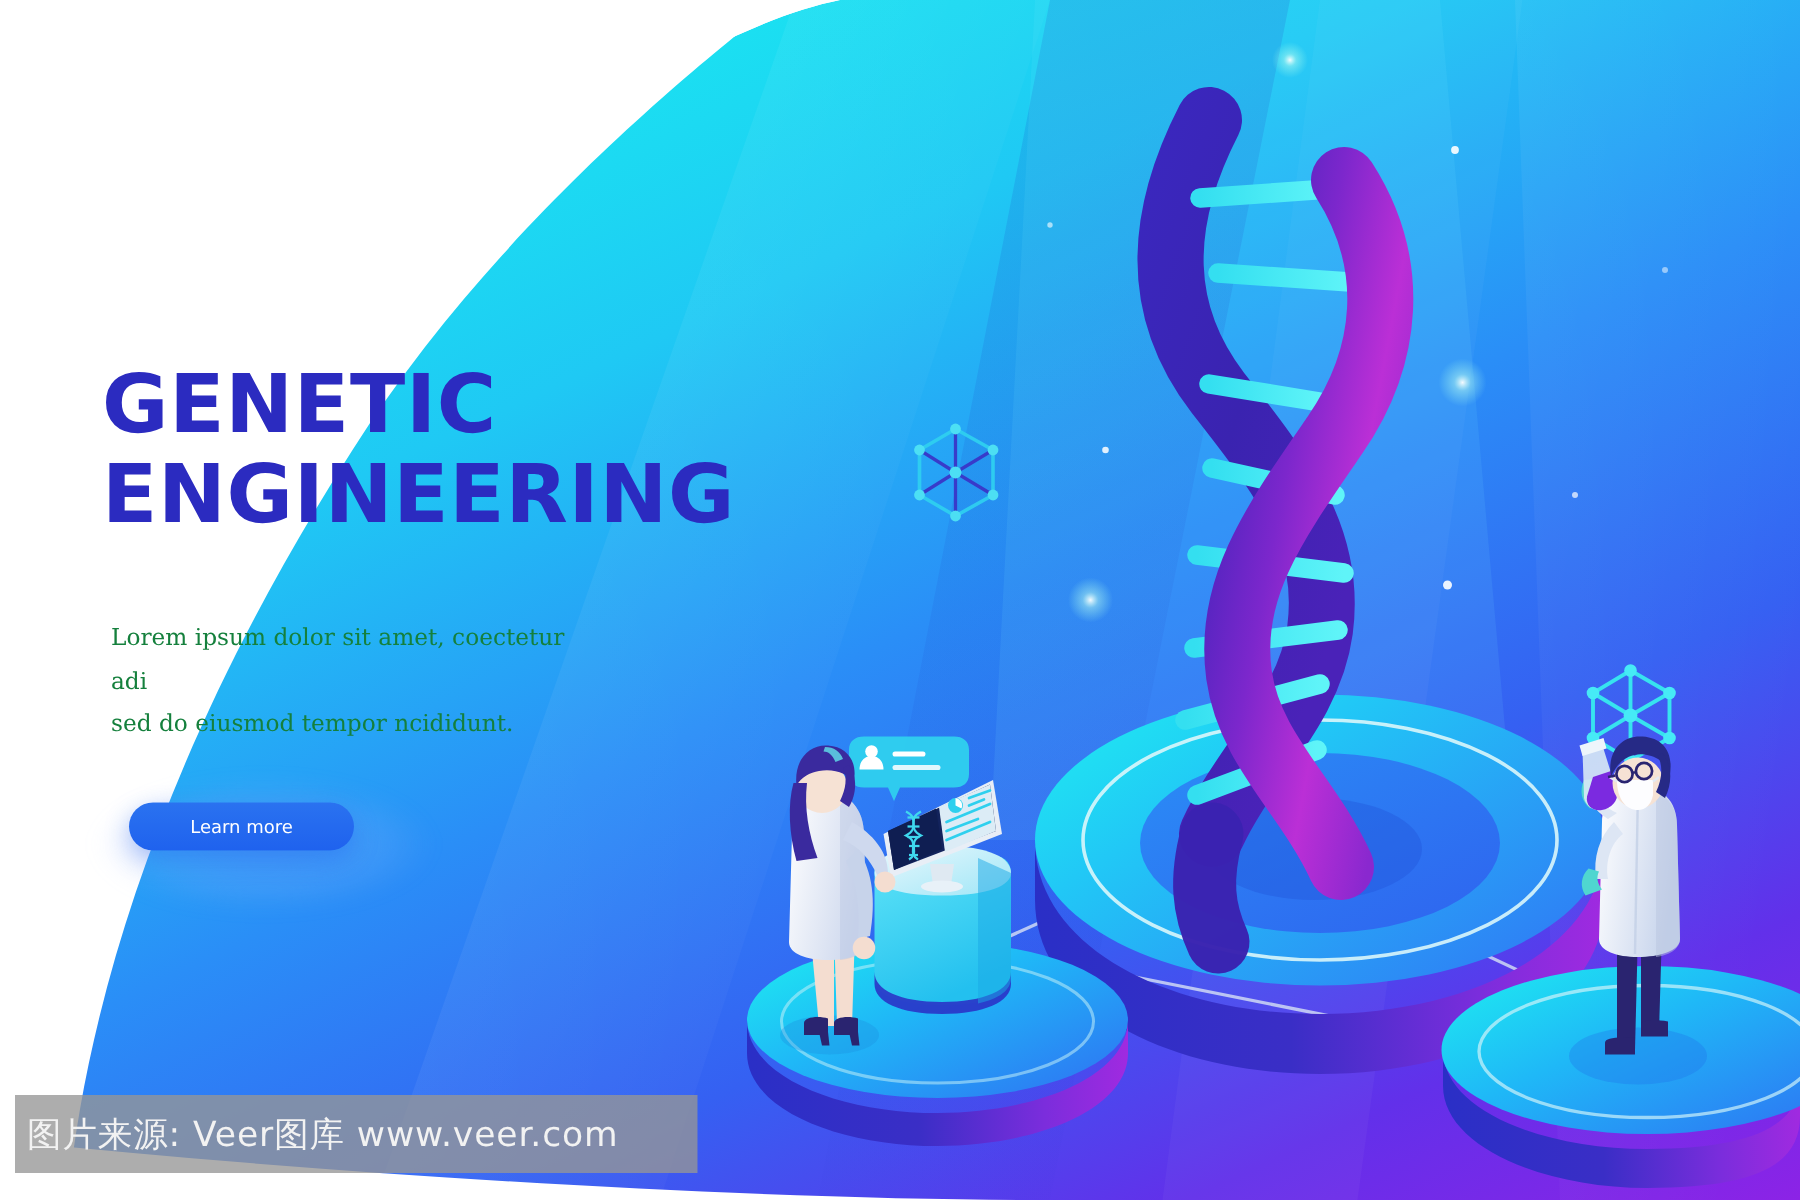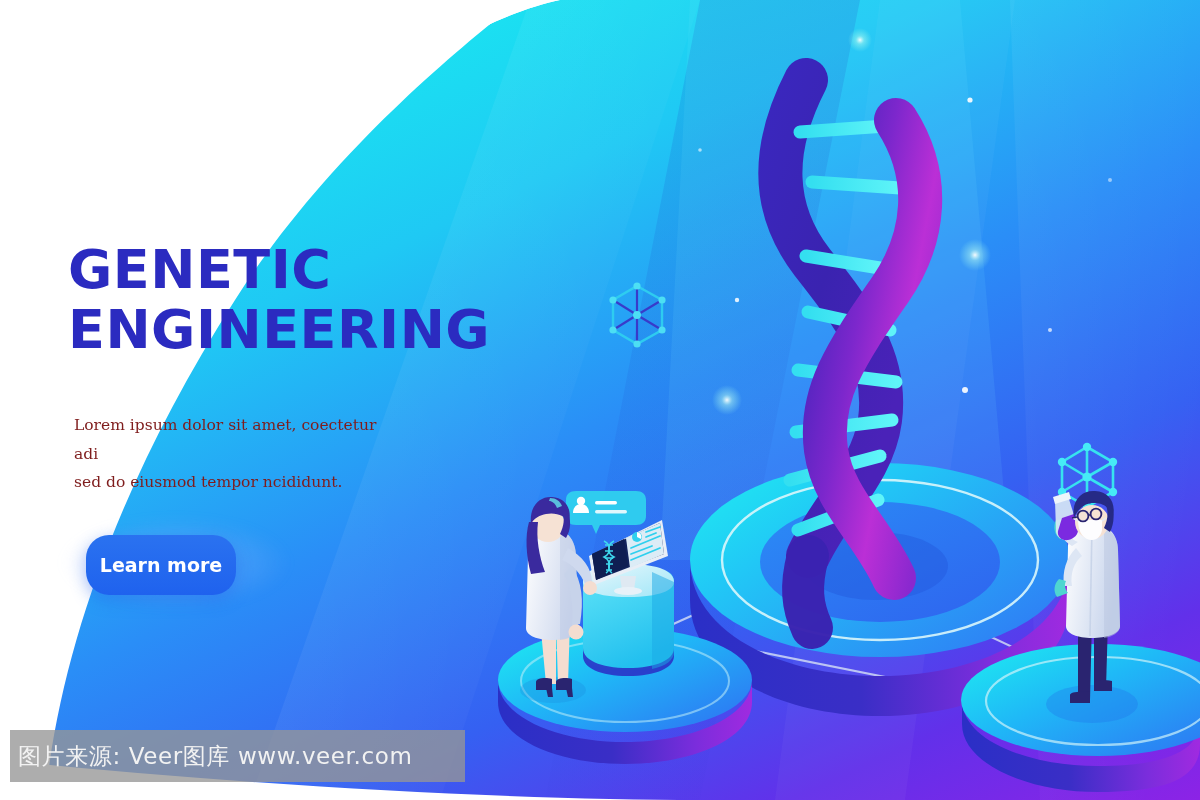--- a/index.html
+++ b/index.html
@@ -11,34 +11,33 @@
   
   #content{position:absolute;left:68px;top:240px;width:420px;z-index:60;}
   #title{
     font-family:"DejaVu Sans","Liberation Sans",sans-serif;
     font-size:54px;line-height:1.12;font-weight:700;letter-spacing:.5px;
     color:#2b2bc0;margin:0 0 0 0;white-space:pre-line;
   }
   #subtitle{
     margin:50px 0 0 6px;width:330px;
     font-family:"DejaVu Serif","Liberation Serif",serif;
-    font-size:15.5px;line-height:1.85;color:#7f1d1d;white-space:pre-line;
+    font-size:15.5px;line-height:1.85;color:#15803d;white-space:pre-line;
   }
   #cta-wrap{position:relative;margin:38px 0 0 18px;width:180px;height:56px;}
   #cta-glow{
     position:absolute;left:-22px;top:-16px;width:224px;height:88px;border-radius:50%;
     background:radial-gradient(ellipse at 50% 50%, rgba(110,150,255,.38) 0%, rgba(150,180,255,.18) 48%, rgba(255,255,255,0) 72%);
     filter:blur(6px);
   }
   #cta{
-    position:absolute;left:0;top:0;width:150px;height:60px;border:0;cursor:pointer;
+    position:absolute;left:0;top:0;width:150px;height:32px;border:0;cursor:pointer;
     border-radius:23px;background:linear-gradient(180deg,#2a72f0 0%,#1f62ee 100%);
-    color:#fff;font-size:19px;font-family:"DejaVu Sans","Liberation Sans",sans-serif;
+    color:#fff;font-size:12px;font-family:"DejaVu Sans","Liberation Sans",sans-serif;
     box-shadow:0 6px 16px rgba(40,100,235,.38);
-    font-weight:bold;
   }
 
   
   #watermark{
     position:absolute;left:10px;top:730px;width:455px;height:52px;z-index:95;
     background:rgba(150,150,150,.78);display:flex;align-items:center;
   }
   #watermark span{
     color:#f2f2f2;font-size:23px;margin-left:8px;letter-spacing:.6px;
     font-family:"DejaVu Sans","Liberation Sans",sans-serif;

